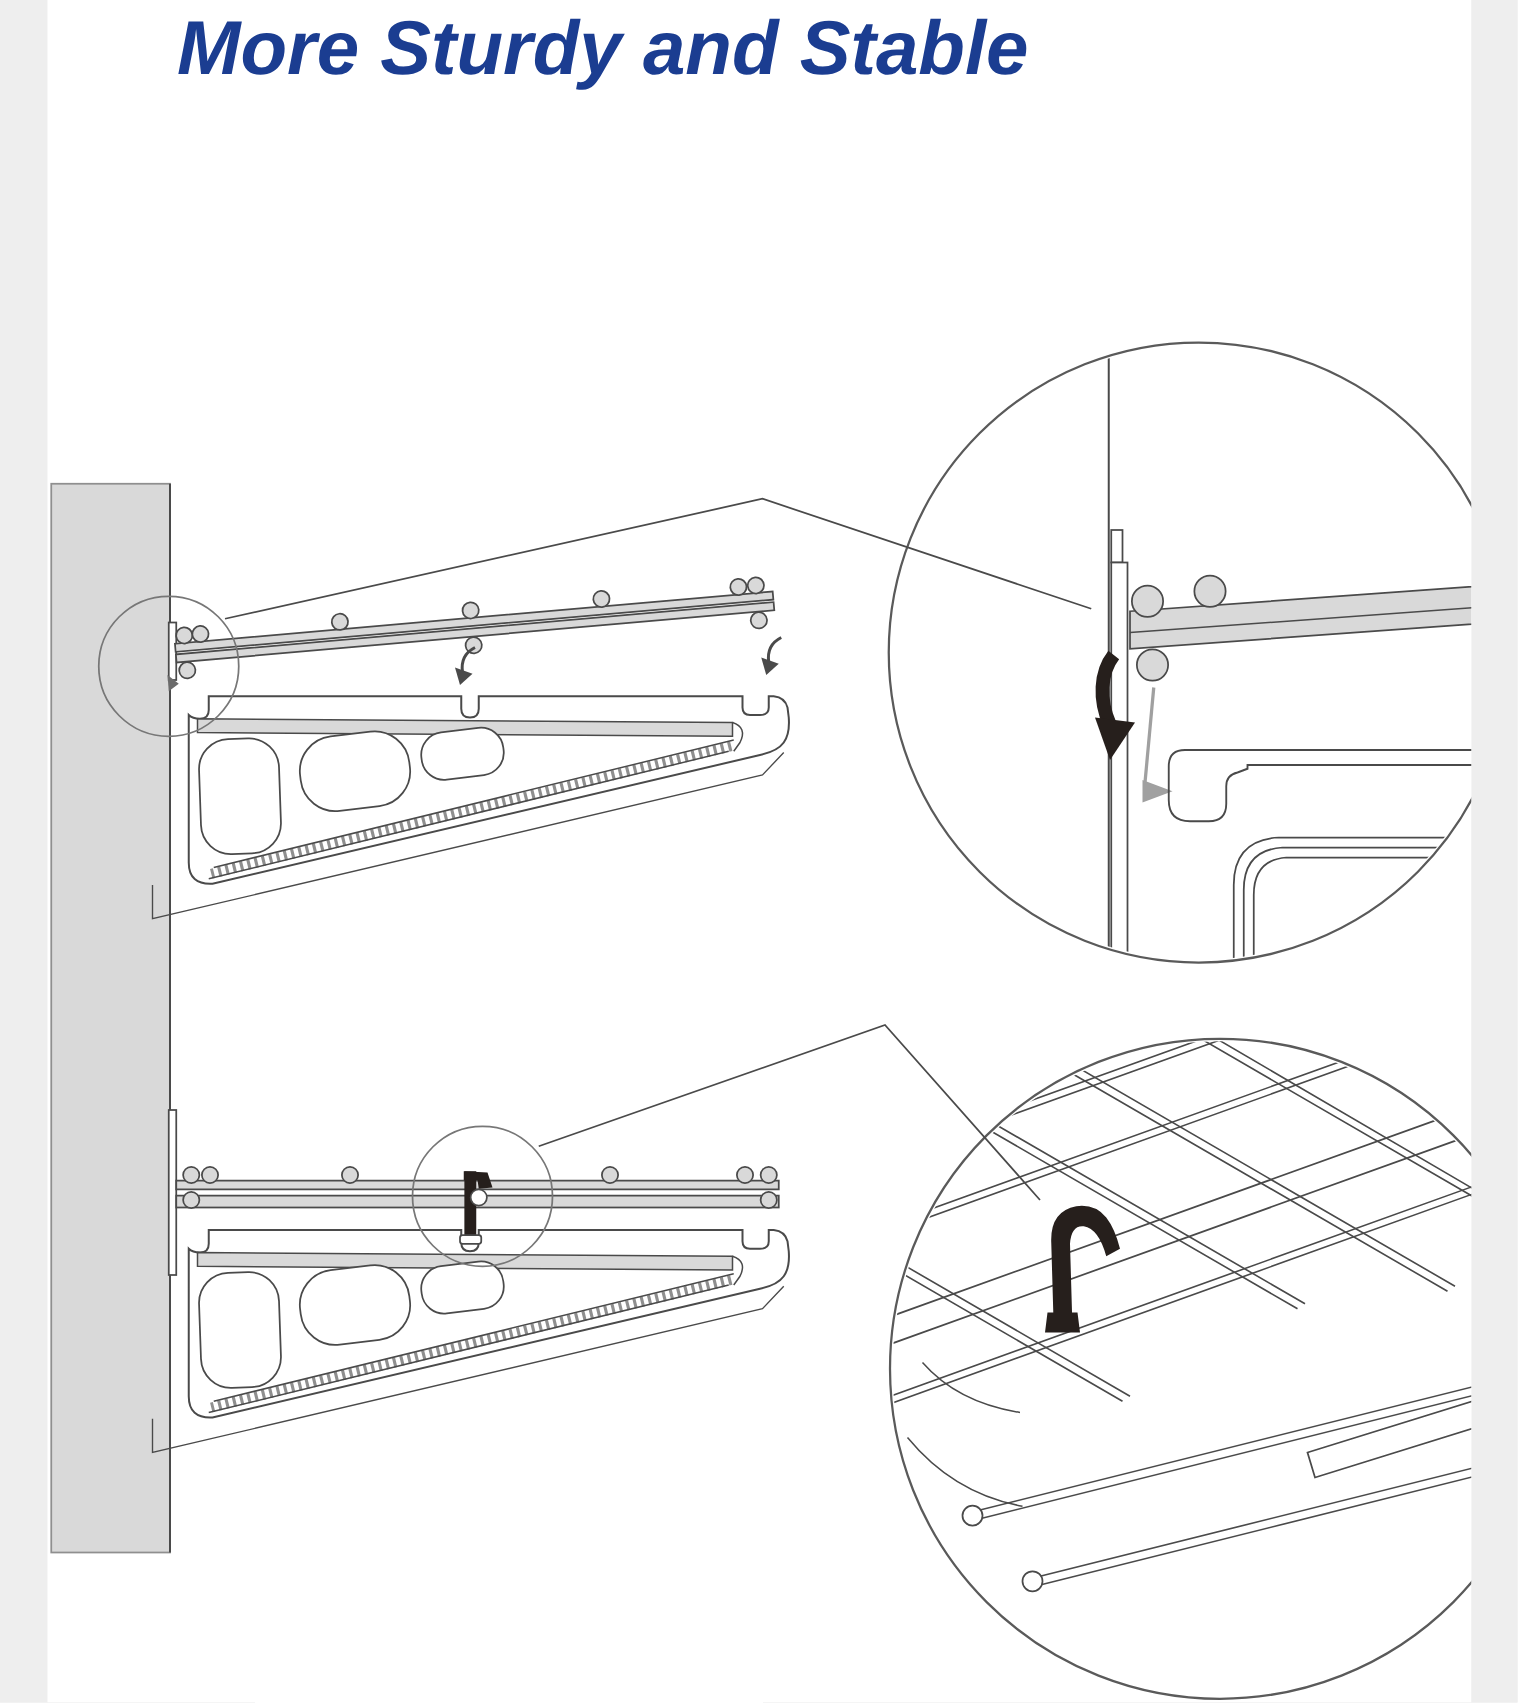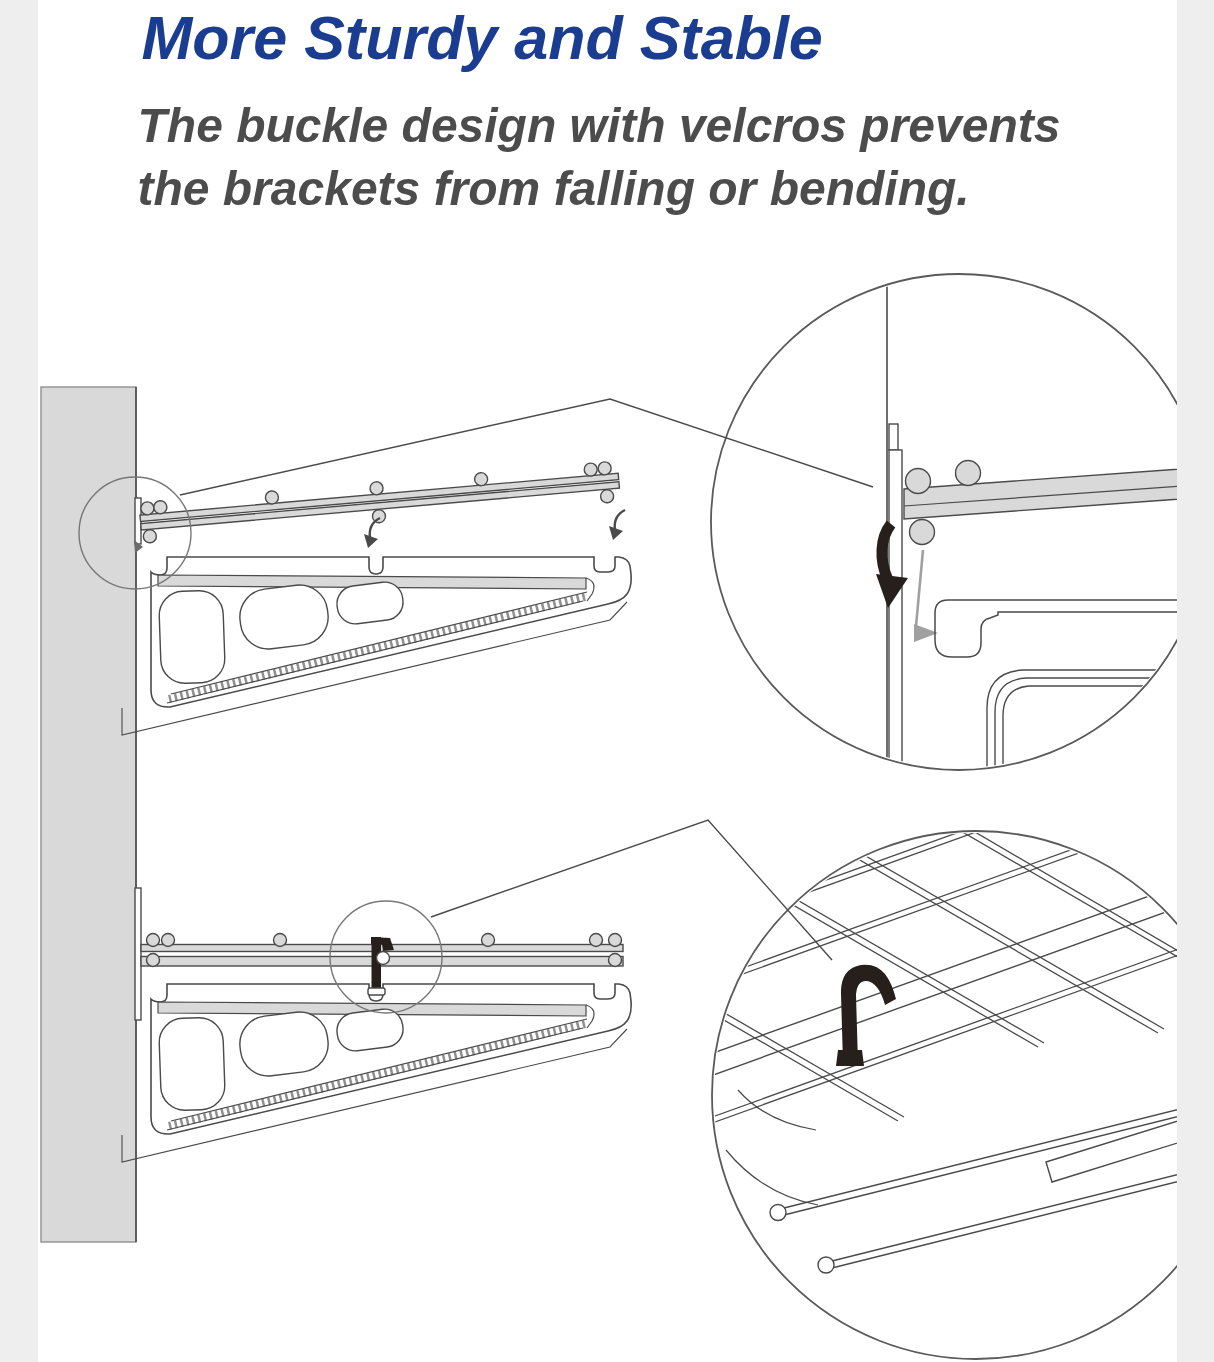--- a/index.html
+++ b/index.html
@@ -33,24 +33,20 @@
   .bigcircle{fill:#ffffff;stroke:var(--circle-stroke,#5a5a5a);stroke-width:1.8;}
   .leader{fill:none;stroke:var(--ink,#4a4a4a);stroke-width:1.4;}
   .hatch{stroke:#8f8f8f;stroke-width:8;stroke-dasharray:2.5 3.5;fill:none;}
 </style>
 </head>
 <body>
 
 <div class="stage">
 
   <div class="title">More Sturdy and Stable</div>
-  <div class="subtitle">
-    <div>The buckle design with velcros prevents</div>
-    <div>the brackets from falling or bending.</div>
-  </div>
 
   <svg width="1214" height="1362" viewBox="0 0 1214 1362">
     <defs>
       <clipPath id="clipTop">
           <circle cx="921" cy="522" r="246"></circle>
         </clipPath>
       <clipPath id="clipBot">
           <circle cx="938" cy="1095" r="262"></circle>
         </clipPath>
 

